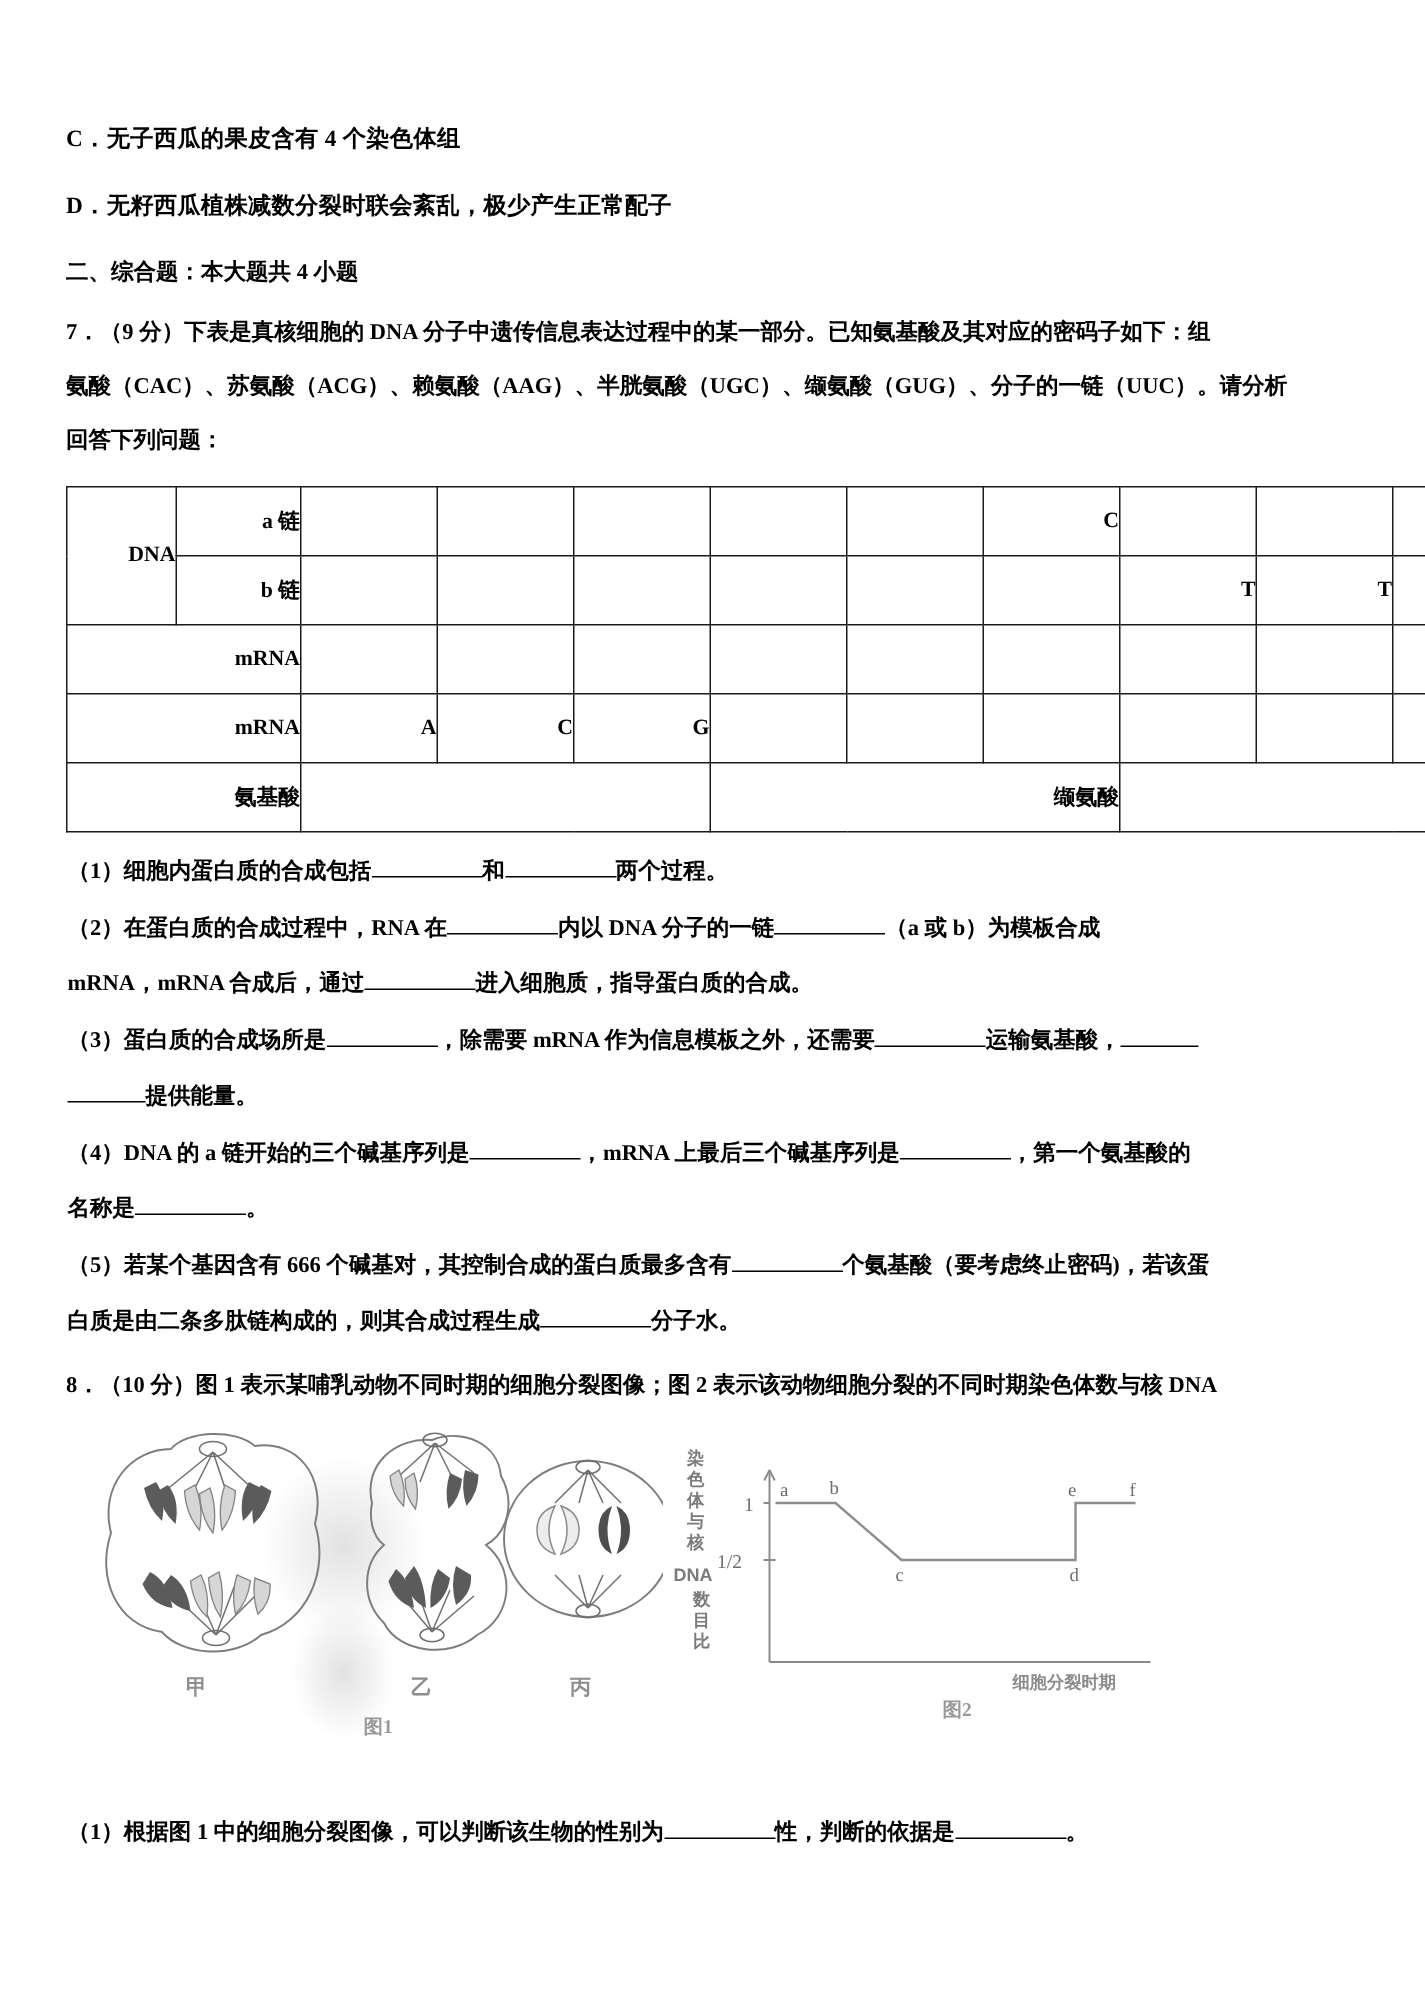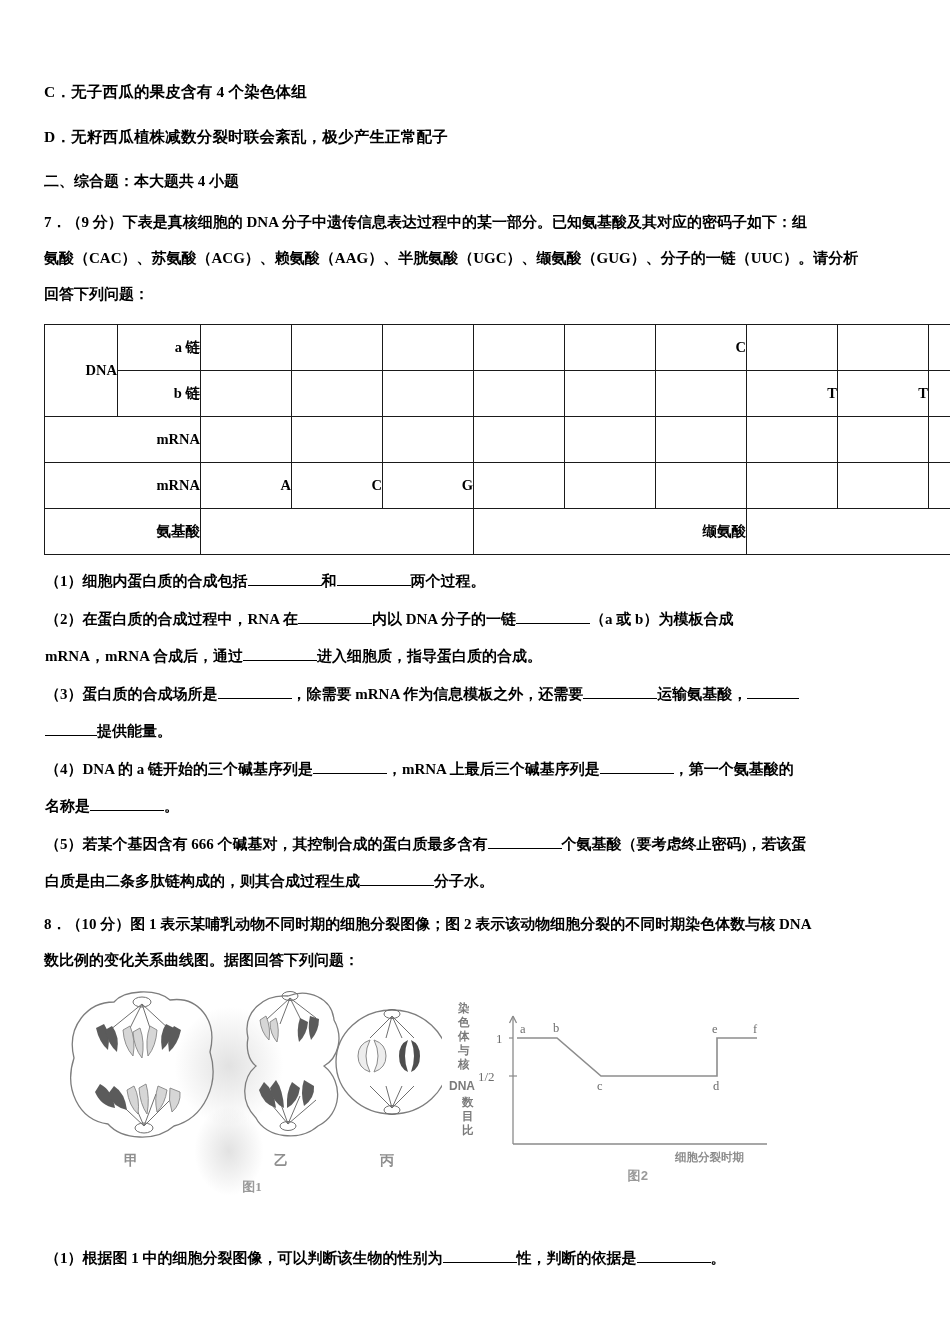--- a/index.html
+++ b/index.html
@@ -234,21 +234,20 @@
 
     <div class="para">
       <span>（5）若某个基因含有 666 个碱基对，其控制合成的蛋白质最多含有</span><span class="blank b-md"></span><span>个氨基酸（要考虑终止密码)，若该蛋</span>
     </div>
     <div class="para">
       <span>白质是由二条多肽链构成的，则其合成过程生成</span><span class="blank b-md"></span><span>分子水。</span>
     </div>
 
     <div class="q" style="margin-top:6px;">
       <div>8．（10 分）图 1 表示某哺乳动物不同时期的细胞分裂图像；图 2 表示该动物细胞分裂的不同时期染色体数与核 DNA</div>
-      <div>数比例的变化关系曲线图。据图回答下列问题：</div>
     </div>
 
     <div class="figures">
 
       <div class="smudge" style="left:130px;top:20px;width:110px;height:120px;"></div>
       <div class="smudge" style="left:150px;top:120px;width:70px;height:90px;"></div>
 
       <div class="fig1">
         <svg width="390" height="170" viewBox="0 0 390 170">
           <g fill="none" stroke="#7d7d7d" stroke-width="1.3">
@@ -382,21 +381,21 @@
             <text x="71" y="39">a</text>
             <text x="104" y="38">b</text>
             <text x="148" y="96">c</text>
             <text x="264" y="96">d</text>
             <text x="263" y="39">e</text>
             <text x="304" y="39">f</text>
           </g>
 
           <text x="226" y="167" font-family="'Liberation Sans', sans-serif" font-size="11.5" fill="#8c8c8c" font-weight="bold">细胞分裂时期</text>
         </svg>
-        <div class="fig-cap" style="margin-left:48px;margin-top:-2px;font-family:Liberation Mono, monospace;">图2</div>
+        <div class="fig-cap" style="margin-left:48px;margin-top:-2px;">图2</div>
       </div>
     </div>
 
     <div class="para" style="margin-top:24px;">
       <span>（1）根据图 1 中的细胞分裂图像，可以判断该生物的性别为</span><span class="blank b-md"></span><span>性，判断的依据是</span><span class="blank b-md"></span><span>。</span>
     </div>
 
   </div>
 </div>
 

